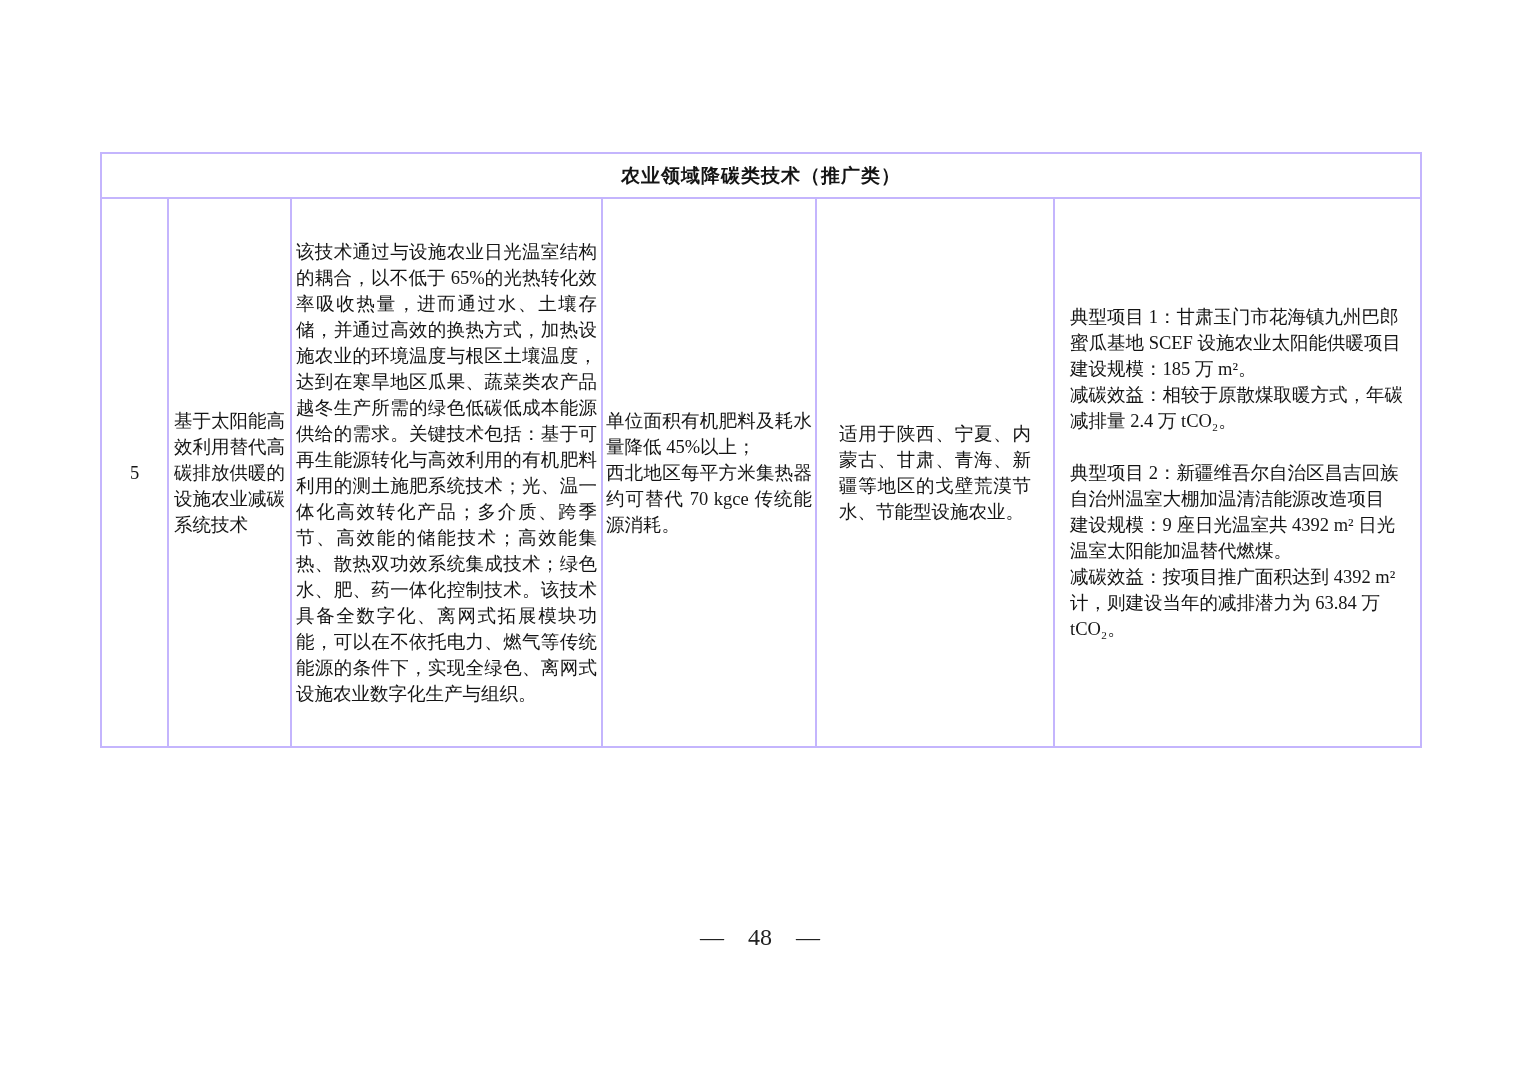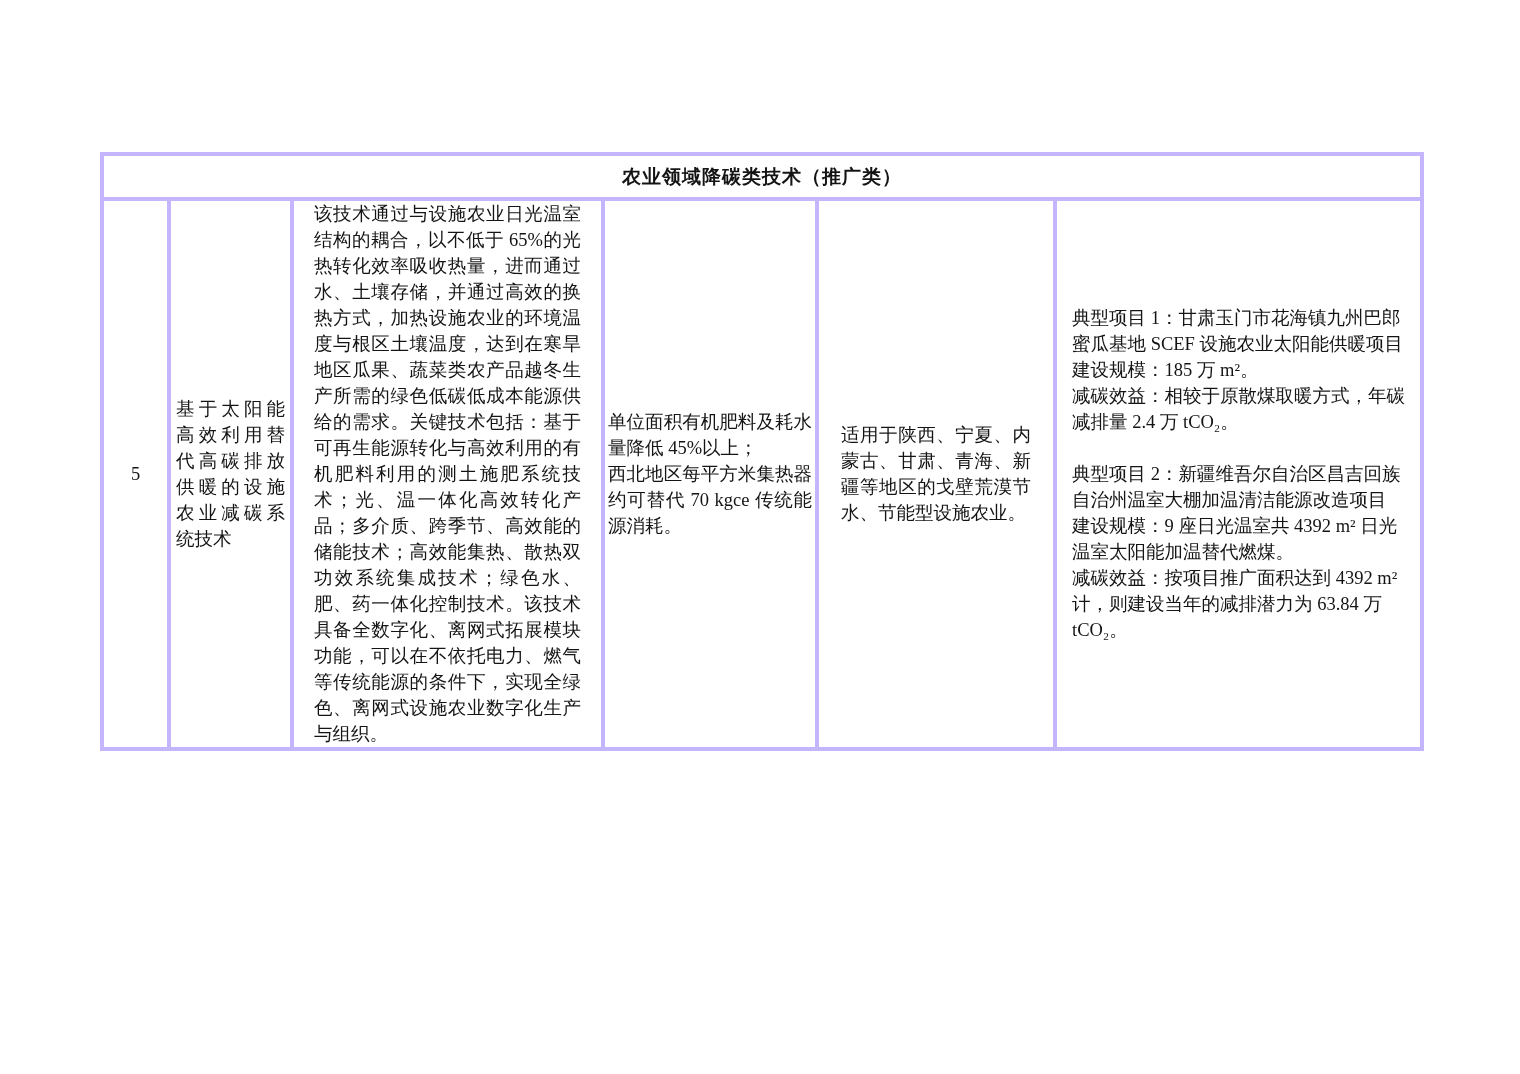--- a/index.html
+++ b/index.html
@@ -24,21 +24,21 @@
     left: 100px;
     top: 152px;
     width: 1320px;
     height: 596px;
     border-collapse: collapse;
     table-layout: fixed;
     border: 2px solid #000;
   }
   table.tech-table th,
   table.tech-table td {
-    border: 4px solid #c4b5fd;
+    border: 2px solid #c4b5fd;
     overflow: hidden;
     font-family: Liberation Serif, serif;
   }
   .title-row th {
     height: 45px;
     font-family: "Liberation Sans", "DejaVu Sans", sans-serif;
     font-weight: bold;
     font-size: 19px;
     text-align: center;
     vertical-align: middle;
@@ -60,21 +60,21 @@
   .cell-index {
     text-align: center;
     font-size: 19px;
   }
   .cell-name {
     padding: 16px 5px;
     text-align: justify;
     line-height: 30px;
   }
   .cell-content {
-    padding: 0 20px;
+    padding: 0 4px;
     text-align: justify;
   }
   .cell-params {
     padding: 0 3px;
     white-space: pre-line;
     text-align: justify;
     margin-left: 48px;
   }
   .cell-scope {
     padding: 0 22px;
@@ -126,14 +126,17 @@
 建设规模：185 万 m²。
 减碳效益：相较于原散煤取暖方式，年碳减排量 2.4 万 tCO₂。
 
 典型项目 2：新疆维吾尔自治区昌吉回族自治州温室大棚加温清洁能源改造项目
 建设规模：9 座日光温室共 4392 m² 日光温室太阳能加温替代燃煤。
 减碳效益：按项目推广面积达到 4392 m² 计，则建设当年的减排潜力为 63.84 万 tCO₂。</td>
       </tr>
     </tbody>
   </table>
 
+  <div class="footer">
+    <span>— 48 —</span>
+  </div>
 
 </div>
 
 </body></html>

